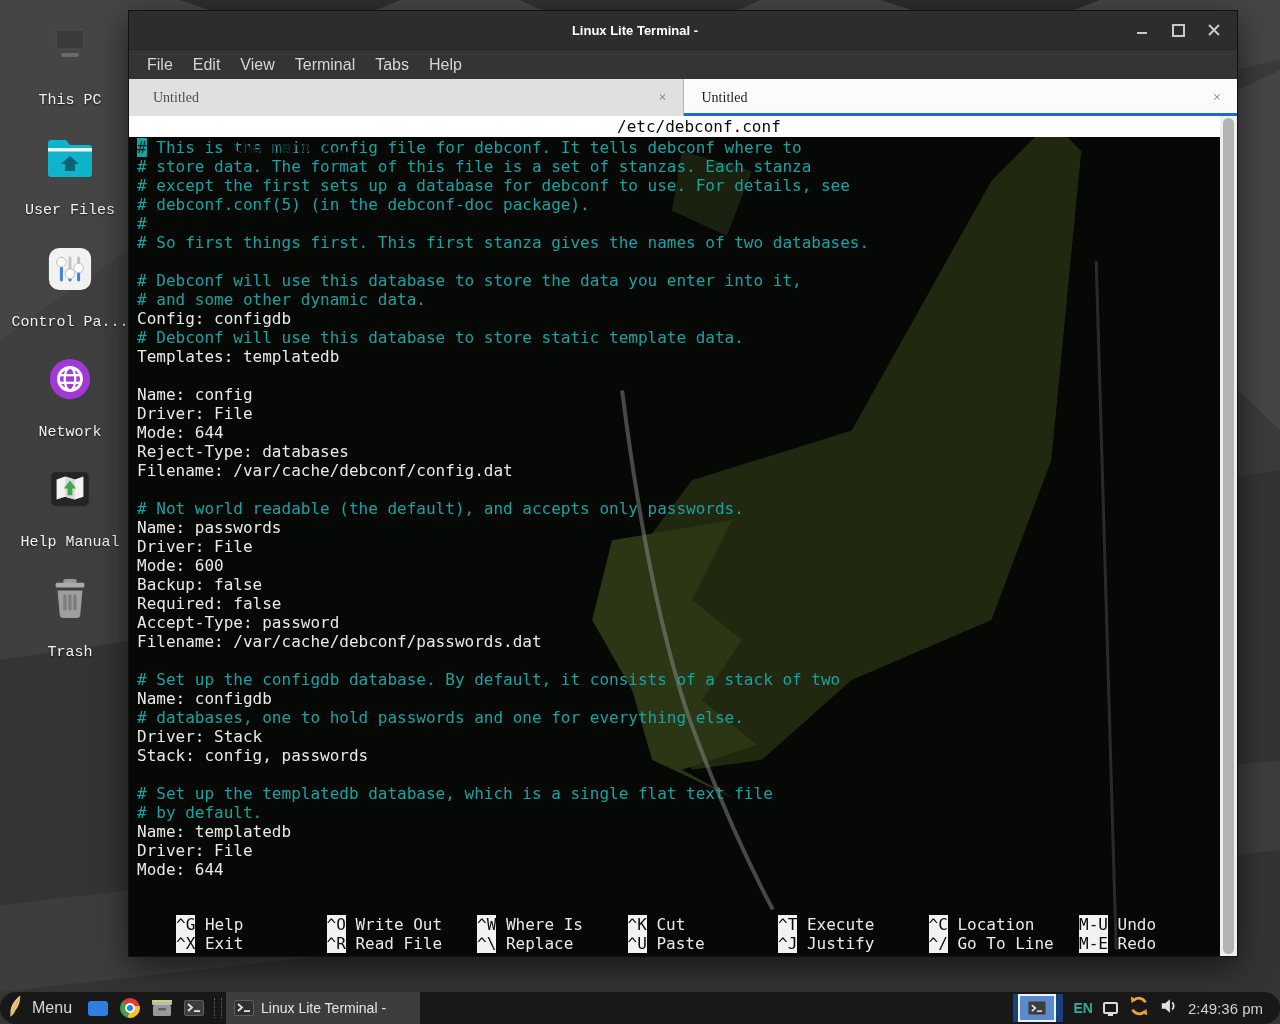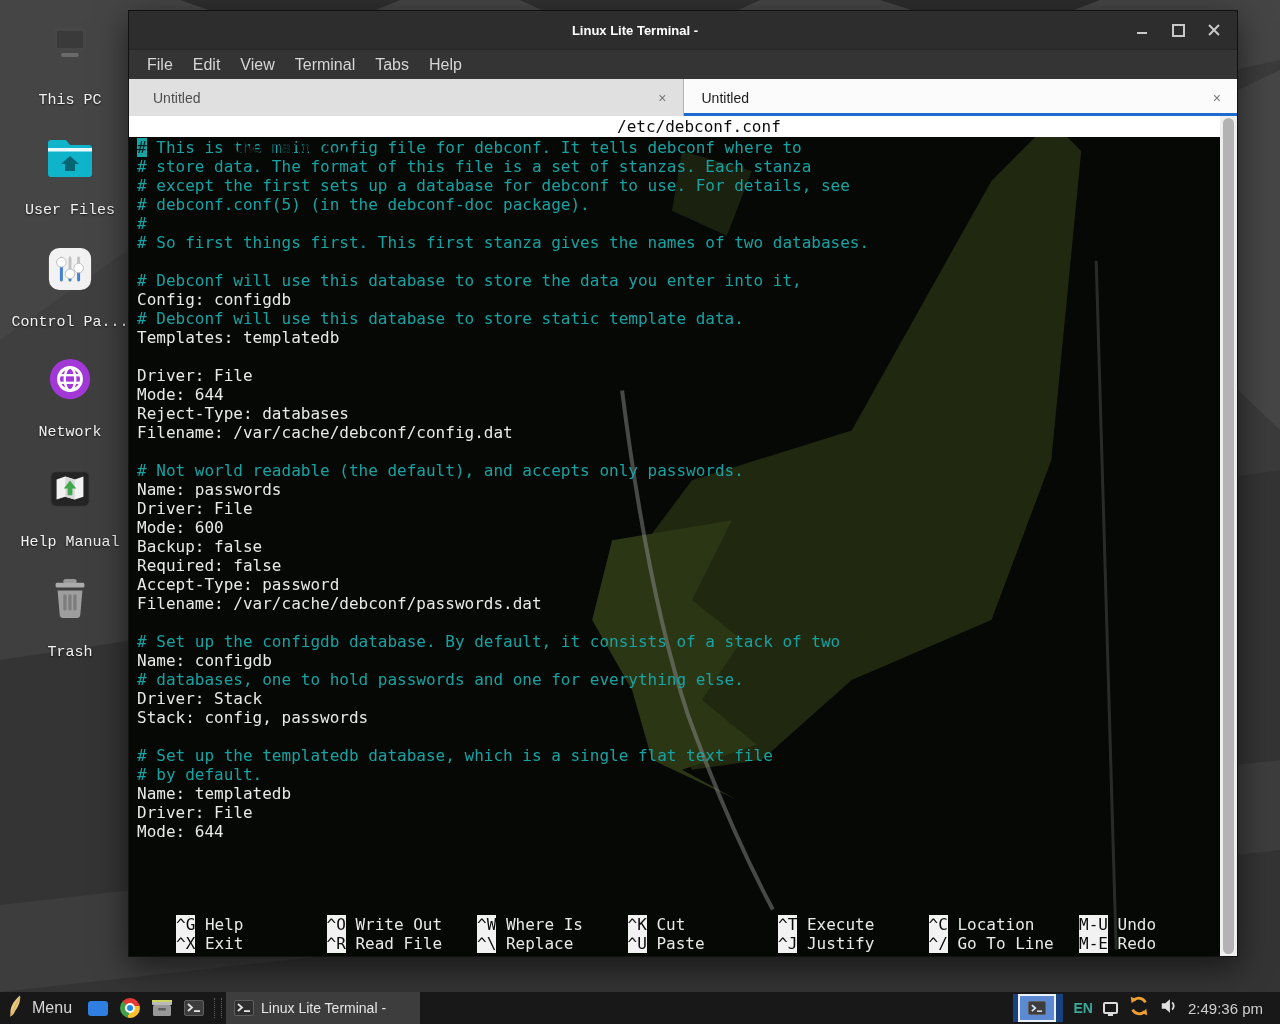--- a/index.html
+++ b/index.html
@@ -27,21 +27,21 @@
   .win-controls{position:absolute;right:12px;top:0;bottom:0;display:flex;align-items:center;gap:14px;}
   .wbtn{width:22px;height:22px;display:flex;align-items:center;justify-content:center;position:relative;cursor:pointer;}
   .btn-min::before{content:"";width:10px;height:2px;background:#c9c9c9;margin-top:6px;}
   .btn-max::before{content:"";width:9px;height:9px;border:2px solid #c9c9c9;}
   .btn-close::before,.btn-close::after{content:"";position:absolute;width:14px;height:2px;background:#c9c9c9;}
   .btn-close::before{transform:rotate(45deg);} .btn-close::after{transform:rotate(-45deg);}
 
   .menubar{height:30px;background:#343434;display:flex;align-items:center;padding-left:8px;border-top:1px solid #262626;}
   .menu-item{color:#d6d6d6;font-size:16px;padding:0 10px;line-height:30px;cursor:pointer;}
 
-  .tabbar{height:37px;display:flex;background:#fef9c3;}
+  .tabbar{height:37px;display:flex;background:#fef9c3;font-family:Liberation Serif, serif;}
   .tab{flex:1;display:flex;align-items:center;position:relative;cursor:pointer;}
   .tab.inactive{background:#e0e0e0;border-right:1px solid #b5b5b5;}
   .tab.active{background:#fbfbfb;box-shadow:inset 0 -3px 0 var(--accent-blue);}
   .tab-label{font-size:14px;}
   .tab.inactive .tab-label{color:#4d4d4d;margin-left:24px;}
   .tab.active .tab-label{color:#1b1b1b;margin-left:18px;}
   .tab-close{margin-left:auto;margin-right:16px;color:#777;font-size:14px;cursor:pointer;}
 
   
   .term{position:relative;height:840px;background:#050805;}
@@ -56,21 +56,21 @@
   .seg-p{color:#e9e9e9;}
   .seg-x{background:var(--teal);color:#052222;}
   .shortcuts{position:absolute;left:7px;right:17px;bottom:3px;display:grid;
     grid-template-columns:repeat(6,150.5px) 1fr;grid-template-rows:19px 19px;grid-auto-flow:column;z-index:1;}
   .sc{font-size:16px;line-height:19px;white-space:pre;color:#e9e9e9;margin-left:40px;}
   .sc-key{background:#f2f2f2;color:#0a0a0a;}
   .scrollbar-track{position:absolute;top:0;right:0;bottom:0;width:17px;background:#efefef;}
   .scrollbar-thumb{position:absolute;top:2px;bottom:2px;left:3px;width:11px;background:#b3b3b3;border-radius:6px;cursor:pointer;}
 
   
-  .taskbar{position:absolute;left:0;right:0;bottom:0;height:32px;background:#181818;display:flex;align-items:center;}
+  .taskbar{position:absolute;left:0;right:0;bottom:0;height:32px;background:#181818;display:flex;align-items:center;border-radius:16px;}
   .menu-btn{display:flex;align-items:center;gap:8px;padding:0 10px 0 8px;height:32px;cursor:pointer;}
   .menu-btn-label{color:#d6d6d6;font-size:16px;}
   .tb-icon{width:26px;height:32px;display:flex;align-items:center;justify-content:center;cursor:pointer;margin:0 3px;}
   .chrome-ball{width:20px;height:20px;border-radius:50%;background:conic-gradient(from -45deg,#e53935 0 33%,#fbc02d 0 66%,#43a047 0 100%);position:relative;}
   .chrome-ball::before{content:"";position:absolute;left:5px;top:5px;width:10px;height:10px;border-radius:50%;background:#fff;}
   .chrome-ball::after{content:"";position:absolute;left:7px;top:7px;width:6px;height:6px;border-radius:50%;background:#1e88e5;}
   .blue-rect{width:20px;height:15px;border-radius:3px;background:#2f7fe3;}
   .handle{width:8px;height:20px;border-left:1px dotted #606060;border-right:1px dotted #606060;margin:0 4px;}
   .task-btn{display:flex;align-items:center;gap:7px;height:32px;background:#3d3d3d;padding:0 34px 0 8px;cursor:pointer;}
   .task-label{color:#e5e5e5;font-size:14px;white-space:nowrap;}
@@ -226,24 +226,26 @@
       </div>
       <div class="nano-body" id="nano-body">
           <div class="tline"><span class="seg-x">#</span><span class="seg-c"> This is the main config file for debconf. It tells debconf where to</span></div>
           <div class="tline"><span class="seg-c"># store data. The format of this file is a set of stanzas. Each stanza</span></div>
           <div class="tline"><span class="seg-c"># except the first sets up a database for debconf to use. For details, see</span></div>
           <div class="tline"><span class="seg-c"># debconf.conf(5) (in the debconf-doc package).</span></div>
           <div class="tline"><span class="seg-c">#</span></div>
           <div class="tline"><span class="seg-c"># So first things first. This first stanza gives the names of two databases.</span></div>
           <div class="tline"></div>
           <div class="tline"><span class="seg-c"># Debconf will use this database to store the data you enter into it,</span></div>
+          <div class="tline"><span class="seg-c"># and some other dynamic data.</span></div>
           <div class="tline"><span class="seg-p">Config: configdb</span></div>
           <div class="tline"><span class="seg-c"># Debconf will use this database to store static template data.</span></div>
           <div class="tline"><span class="seg-p">Templates: templatedb</span></div>
           <div class="tline"></div>
+          <div class="tline"><span class="seg-p">Name: config</span></div>
           <div class="tline"><span class="seg-p">Driver: File</span></div>
           <div class="tline"><span class="seg-p">Mode: 644</span></div>
           <div class="tline"><span class="seg-p">Reject-Type: databases</span></div>
           <div class="tline"><span class="seg-p">Filename: /var/cache/debconf/config.dat</span></div>
           <div class="tline"></div>
           <div class="tline"><span class="seg-c"># Not world readable (the default), and accepts only passwords.</span></div>
           <div class="tline"><span class="seg-p">Name: passwords</span></div>
           <div class="tline"><span class="seg-p">Driver: File</span></div>
           <div class="tline"><span class="seg-p">Mode: 600</span></div>
           <div class="tline"><span class="seg-p">Backup: false</span></div>

